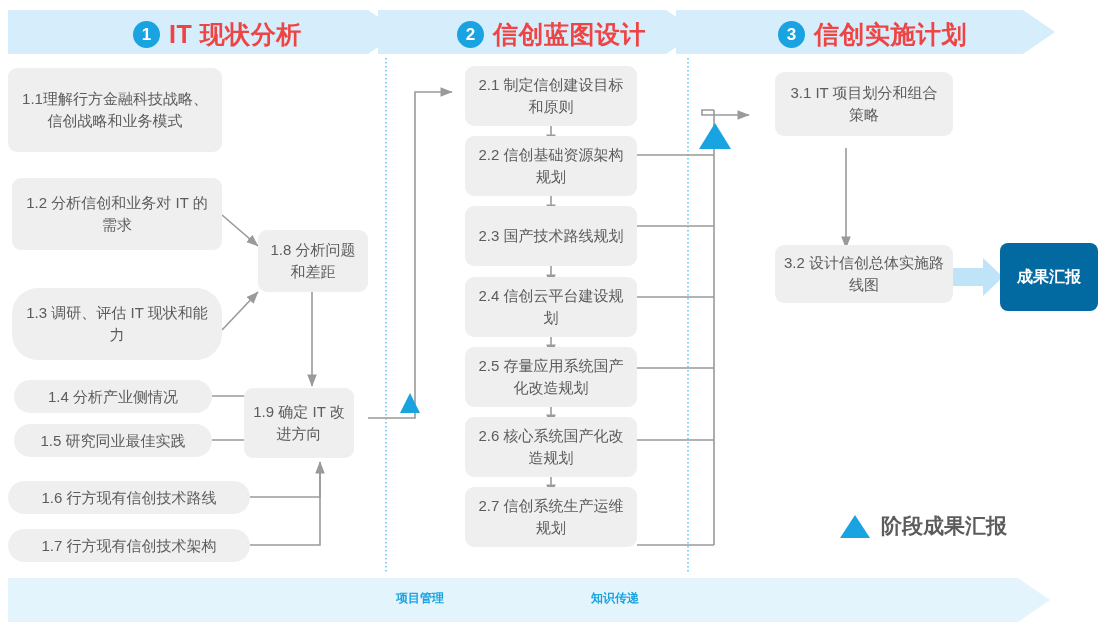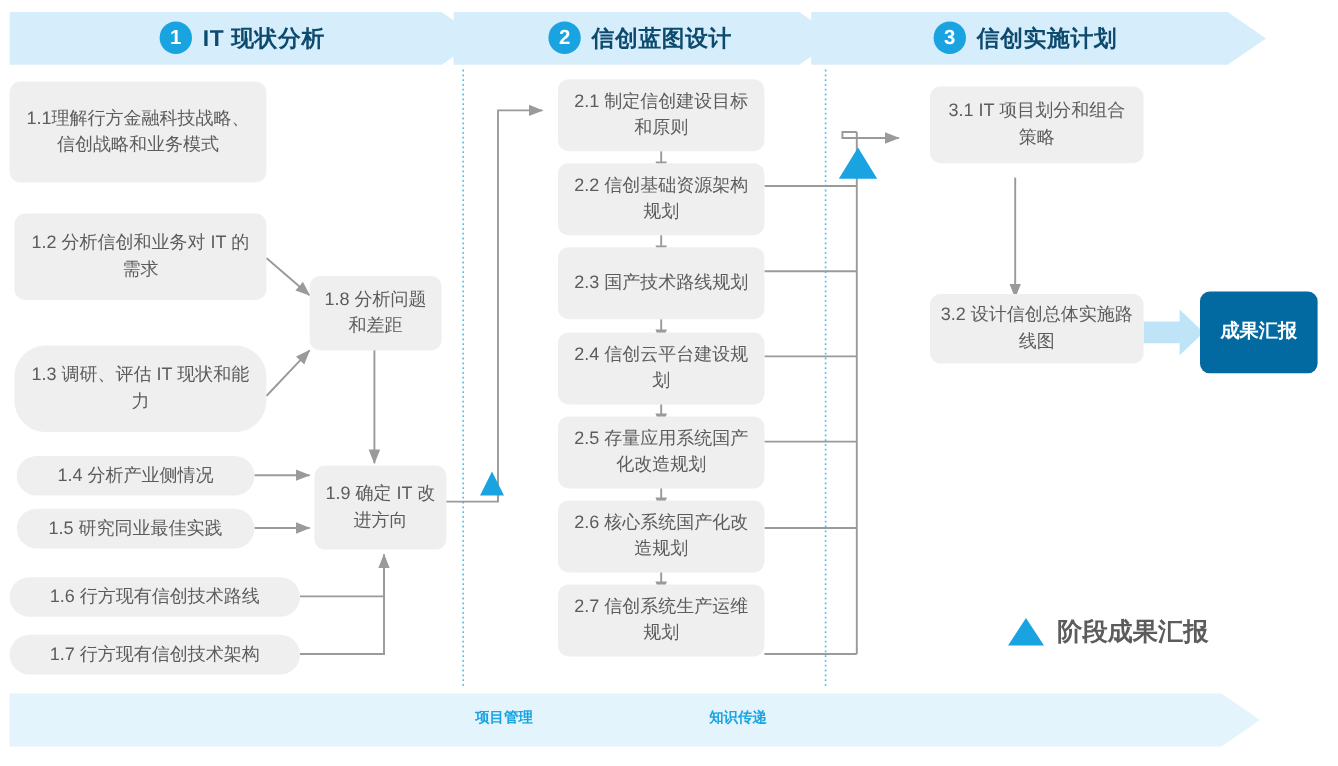--- a/index.html
+++ b/index.html
@@ -15,21 +15,21 @@
     position:absolute;display:flex;align-items:center;gap:9px;
     white-space:nowrap;z-index:5;
   }
   .phase-num{
     width:27px;height:27px;border-radius:50%;
     background:#19a3e1;color:#fff;
     font-size:17px;font-weight:bold;
     display:flex;align-items:center;justify-content:center;
     line-height:1;
   }
-  .phase-title{color:#0c4a6e;font-size:19px;font-weight:bold;letter-spacing:.5px;}
+  .phase-title{color:#ef4444;font-size:25px;font-weight:bold;letter-spacing:.5px;}
   
   .box{
     position:absolute;background:#efefef;border-radius:9px;
     color:#5c5c5c;font-size:15px;line-height:1.45;
     display:flex;align-items:center;justify-content:center;
     text-align:center;padding:4px 8px;box-sizing:border-box;z-index:4;
   }
   .box.pill{border-radius:18px;}
   
   .result-badge{
@@ -143,21 +143,21 @@
   </div>
 
   <div class="box" style="left:8px;top:68px;width:214px;height:84px;">1.1理解行方金融科技战略、信创战略和业务模式</div>
   <div class="box" style="left:12px;top:178px;width:210px;height:72px;">1.2 分析信创和业务对 IT 的需求</div>
   <div class="box" style="left:12px;top:288px;width:210px;height:72px;border-radius:26px;">1.3 调研、评估 IT 现状和能力</div>
   <div class="box pill" style="left:14px;top:380px;width:198px;height:33px;">1.4 分析产业侧情况</div>
   <div class="box pill" style="left:14px;top:424px;width:198px;height:33px;">1.5 研究同业最佳实践</div>
   <div class="box pill" style="left:8px;top:481px;width:242px;height:33px;">1.6 行方现有信创技术路线</div>
   <div class="box pill" style="left:8px;top:529px;width:242px;height:33px;">1.7 行方现有信创技术架构</div>
   <div class="box" style="left:258px;top:230px;width:110px;height:62px;">1.8 分析问题和差距</div>
-  <div class="box" style="left:262px;top:388px;width:110px;height:70px;">1.9 确定 IT 改进方向</div>
+  <div class="box" style="left:244px;top:388px;width:110px;height:70px;">1.9 确定 IT 改进方向</div>
 
   <div class="box" style="left:465px;top:66px;width:172px;height:60px;">2.1 制定信创建设目标和原则</div>
   <div class="box" style="left:465px;top:136px;width:172px;height:60px;">2.2 信创基础资源架构规划</div>
   <div class="box" style="left:465px;top:206px;width:172px;height:60px;">2.3 国产技术路线规划</div>
   <div class="box" style="left:465px;top:277px;width:172px;height:60px;">2.4 信创云平台建设规划</div>
   <div class="box" style="left:465px;top:347px;width:172px;height:60px;">2.5 存量应用系统国产化改造规划</div>
   <div class="box" style="left:465px;top:417px;width:172px;height:60px;">2.6 核心系统国产化改造规划</div>
   <div class="box" style="left:465px;top:487px;width:172px;height:60px;">2.7 信创系统生产运维规划</div>
 
   <div class="box" style="left:775px;top:72px;width:178px;height:64px;">3.1 IT 项目划分和组合策略</div>

